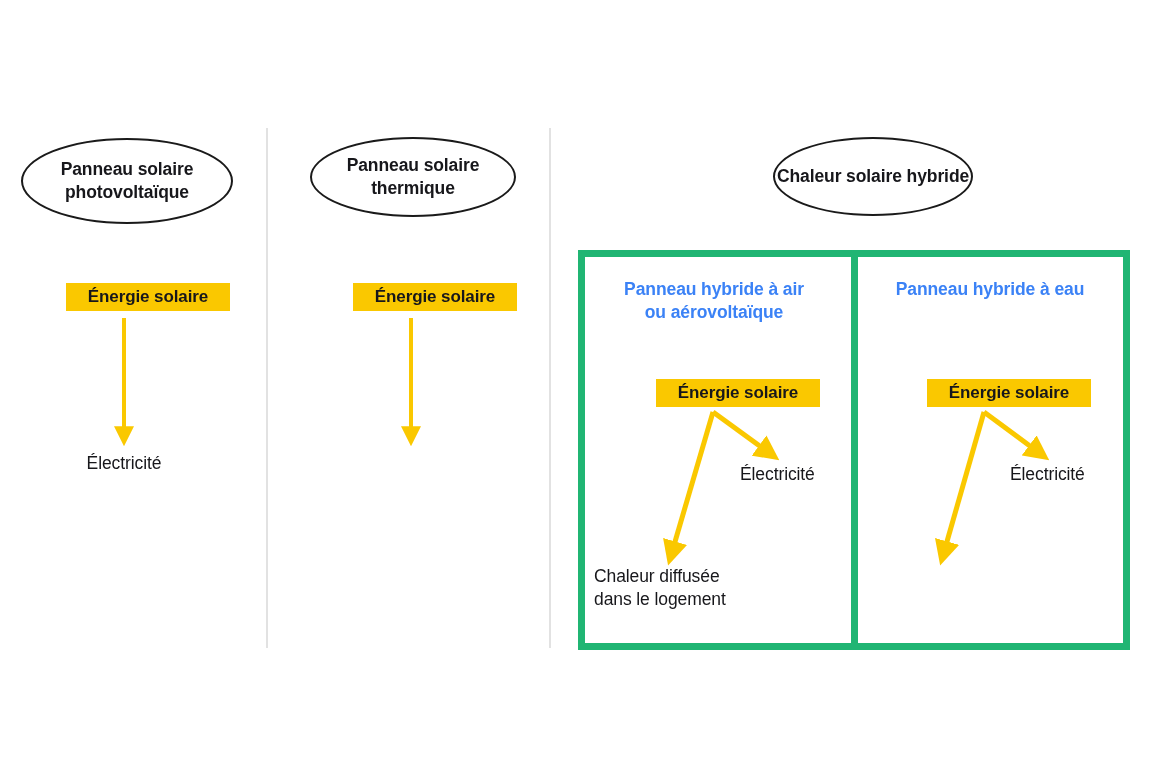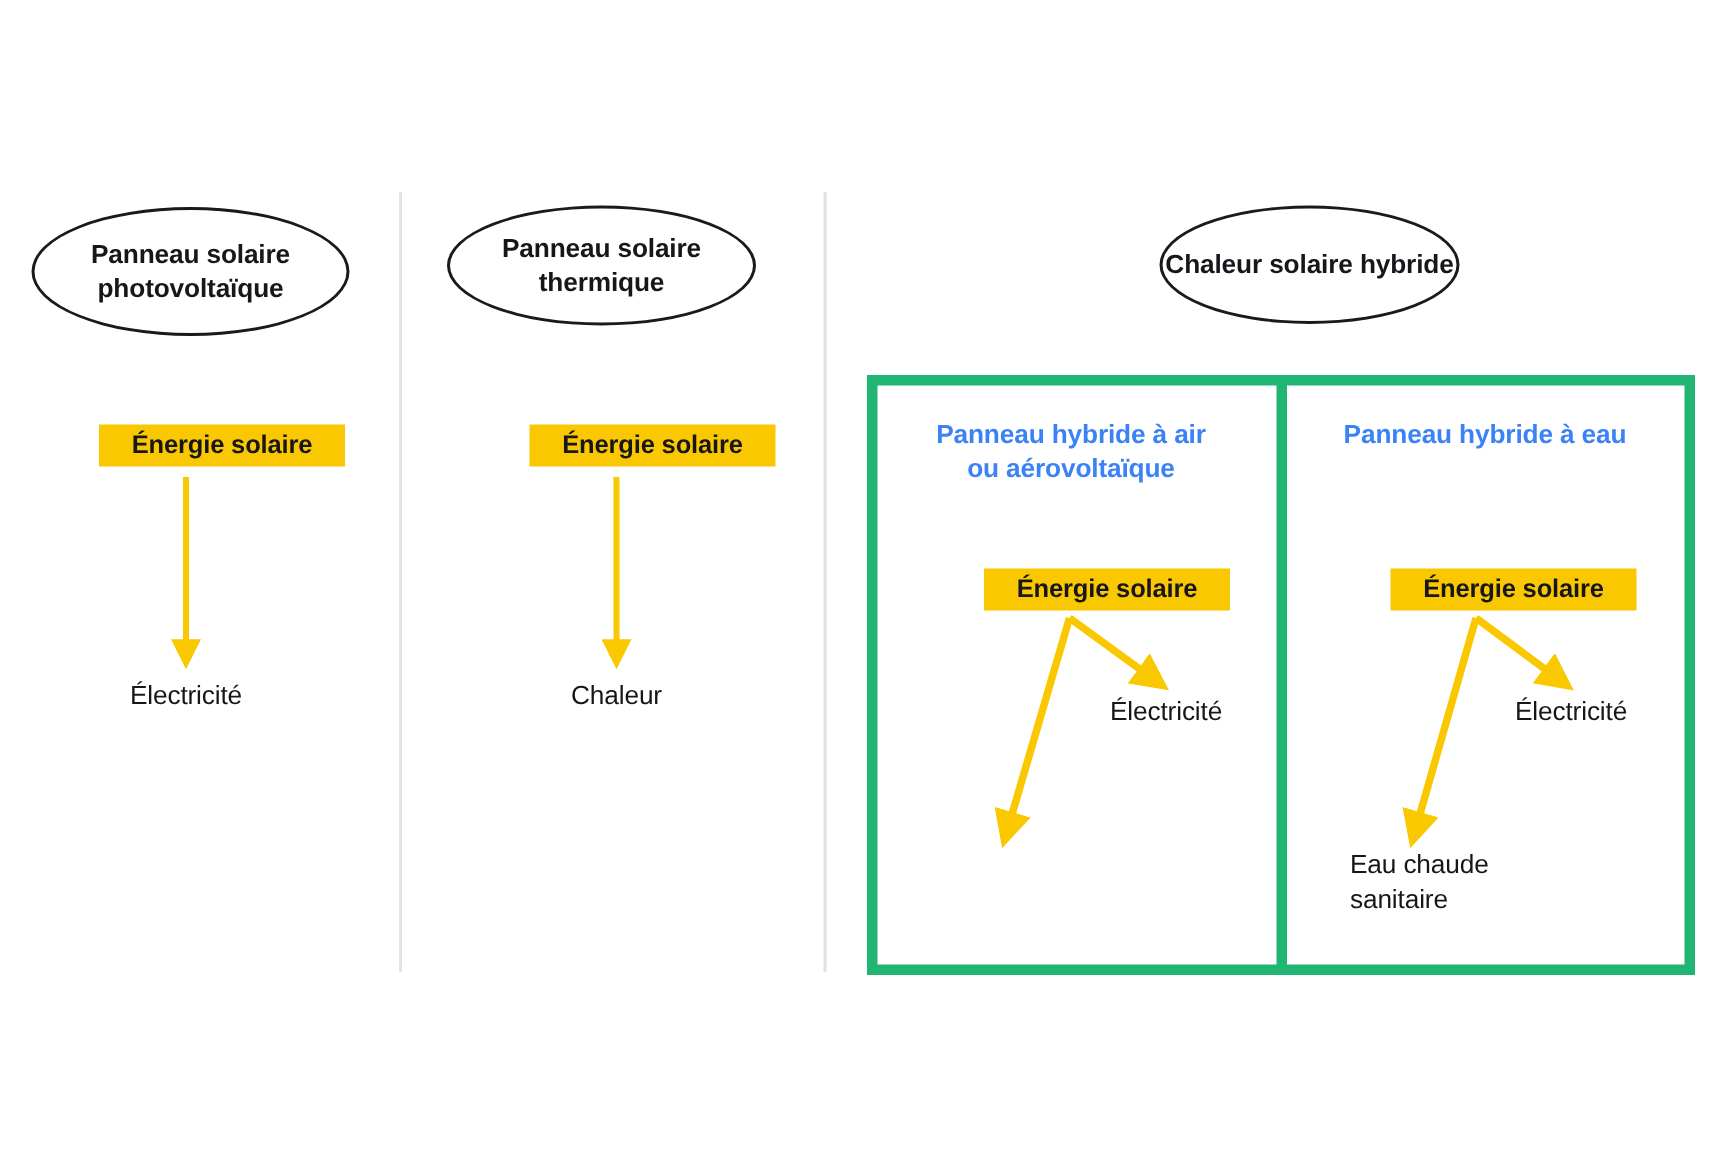--- a/index.html
+++ b/index.html
@@ -115,45 +115,44 @@
   <div class="divider" style="left:266px; top:128px; height:520px;"></div>
   <div class="divider" style="left:549px; top:128px; height:520px;"></div>
 
   <div class="ellipse" style="left:21px; top:138px; width:212px; height:86px;">
     <span class="etext">Panneau solaire
 photovoltaïque</span>
   </div>
   <div class="hl" style="left:42px; top:283px; width:164px; height:28px;">Énergie solaire</div>
   <div class="plain center" style="left:44px; top:452px; width:160px;">Électricité</div>
 
-  <div class="ellipse" style="left:298px; top:137px; width:206px; height:80px;">
+  <div class="ellipse" style="left:310px; top:137px; width:206px; height:80px;">
     <span class="etext">Panneau solaire
 thermique</span>
   </div>
   <div class="hl" style="left:329px; top:283px; width:164px; height:28px;">Énergie solaire</div>
-  <div class="plain center" style="left:331px; top:452px; width:160px;">Chaleur</div>
 
   <div class="ellipse" style="left:773px; top:137px; width:200px; height:79px;">
     <span class="etext">Chaleur solaire
 hybride</span>
   </div>
 
   <div class="greenbox" style="left:578px; top:250px; width:552px; height:400px;"></div>
   <div class="greensplit" style="left:851px; top:250px; height:400px;"></div>
 
   <div class="panel-title" style="left:597px; top:278px; width:234px;">Panneau hybride à air
 ou aérovoltaïque</div>
   <div class="hl" style="left:632px; top:379px; width:164px; height:28px;">Énergie solaire</div>
   <div class="plain" style="left:740px; top:463px; width:160px;">Électricité</div>
+  <div class="plain" style="left:594px; top:565px; width:230px;">Chaleur diffusée
+dans le logement</div>
 
   <div class="panel-title" style="left:873px; top:278px; width:234px;">Panneau hybride à eau</div>
   <div class="hl" style="left:903px; top:379px; width:164px; height:28px;">Énergie solaire</div>
   <div class="plain" style="left:1010px; top:463px; width:160px;">Électricité</div>
-  <div class="plain" style="left:900px; top:565px; width:220px;">Eau chaude
-sanitaire</div>
 
   <svg class="arrowlayer" viewBox="0 0 1153 768">
     <defs>
       <marker id="ah" markerWidth="5" markerHeight="5" refX="2.2" refY="2.5" orient="auto" markerUnits="strokeWidth">
         <path d="M0,0 L5,2.5 L0,5 z" fill="#fac800"></path>
       </marker>
     </defs>
 
     <line x1="124" y1="318" x2="124" y2="435" stroke="#fac800" stroke-width="4" marker-end="url(#ah)"></line>
 

